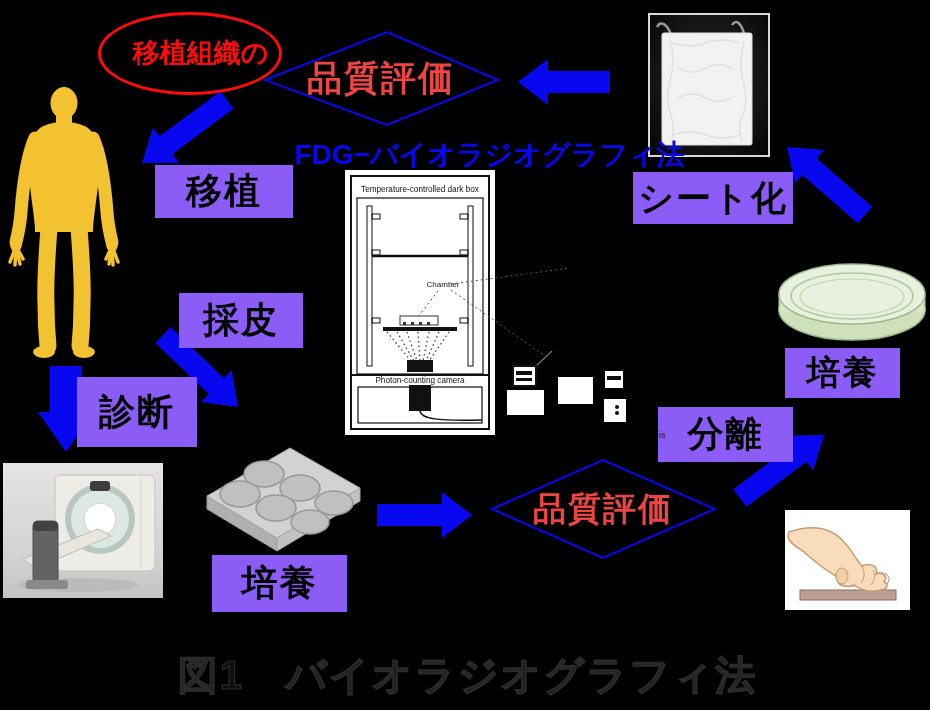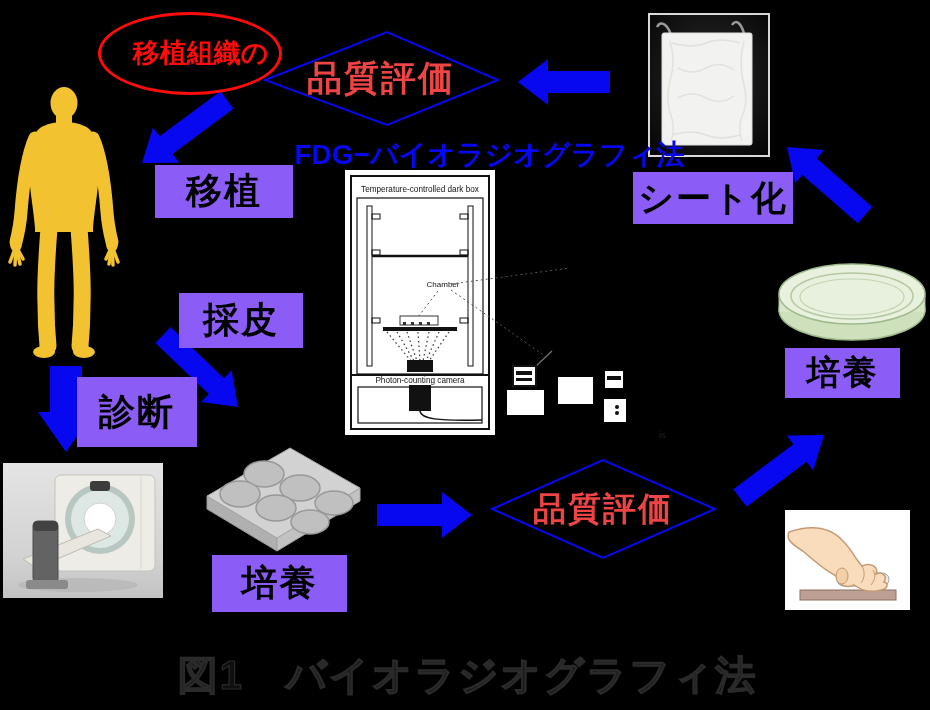--- a/index.html
+++ b/index.html
@@ -214,18 +214,19 @@
     <ellipse cx="57" cy="66" rx="6" ry="8" fill="#f3cfa6" stroke="#c49a72"></ellipse>
     <path d="M77,56 C80,62 80,68 76,73" fill="none" stroke="#c49a72"></path>
     <path d="M88,60 C91,65 90,70 86,75" fill="none" stroke="#c49a72"></path>
   </svg>
 
   <div class="label-box z4" style="left:633px;top:172px;width:160px;height:52px;font-size:35px;">シート化</div>
   <div class="label-box z4" style="left:155px;top:165px;width:138px;height:53px;font-size:36px;">移植</div>
   <div class="label-box z4" style="left:163px;top:293px;width:124px;height:55px;font-size:36px;margin-left:16px;">採皮</div>
   <div class="label-box z4" style="left:77px;top:377px;width:120px;height:70px;font-size:36px;">診断</div>
   <div class="label-box z4" style="left:212px;top:555px;width:135px;height:57px;font-size:36px;">培養</div>
+  <div class="label-box z4" style="left:658px;top:407px;width:135px;height:55px;font-size:36px;">分離</div>
   <div class="label-box z4" style="left:785px;top:348px;width:115px;height:50px;font-size:34px;">培養</div>
   <span class="stray" style="left:659px;top:430px;">is</span>
 
   <div class="caption z4" style="left:145px;top:646px;width:645px;height:58px;line-height:58px;">図1　バイオラジオグラフィ法</div>
 
 </div>
 
 </body></html>

